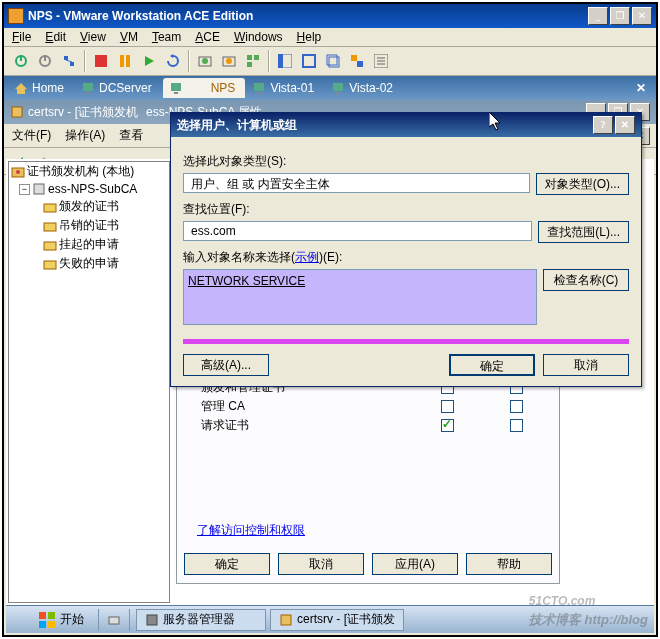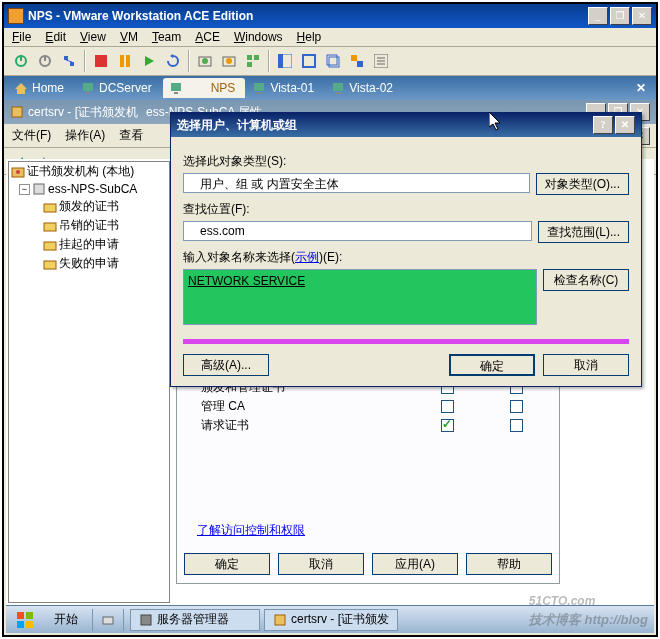--- a/index.html
+++ b/index.html
@@ -27,34 +27,34 @@
 .content { display:flex; position:absolute; left:2px; right:2px; top:155px; bottom:30px; background:#fff; }
 .tree { width:162px; border:1px solid #848484; background:#fff; margin:2px; overflow:hidden; }
 .tree-row { display:flex; align-items:center; padding:1px 2px; gap:2px; white-space:nowrap; }
 .tree-row .exp { width:11px; height:11px; border:1px solid #919191; font-size:9px; line-height:9px; text-align:center; background:#fff; }
 .tree-row .ticon3 { width:14px; height:14px; }
 .dialog { position:absolute; left:166px; top:108px; width:472px; background:#ece9d8; border:1px solid #0a246a; box-shadow:2px 2px 3px rgba(0,0,0,.3); z-index:10; }
 .dlg-title { background:linear-gradient(#0a246a,#3a6ea5); color:#fff; padding:3px 6px; font-weight:bold; display:flex; align-items:center; }
 .dlg-body { padding:10px 12px; }
 .fld-label { margin:6px 0 3px; }
 .fld-row { display:flex; gap:6px; align-items:flex-start; }
-.fld-input { flex:1; border:1px solid #7f9db9; background:#fff; padding:2px 16px; height:20px; }
-.fld-area { flex:1; border:1px solid #7f9db9; background:#22c55e; padding:4px; height:56px; }
+.fld-input { flex:1; border:1px solid #7f9db9; background:#fff; padding:2px 7px; height:20px; }
+.fld-area { flex:1; border:1px solid #7f9db9; background:#c4b5fd; padding:4px; height:56px; }
 .btn { min-width:86px; height:22px; background:#ece9d8; border:1px solid #003c74; padding:2px 8px; text-align:center; }
 .dlg-btns { display:flex; gap:8px; justify-content:flex-end; margin-top:14px; border-top:5px solid #d946ef; padding-top:10px; }
 .dlg-btns .left { margin-right:auto; }
 .link { color:#0000ee; text-decoration:underline; }
 .back-panel { position:absolute; left:172px; top:350px; width:384px; height:230px; background:#fcfcfe; border:1px solid #919b9c; z-index:5; }
 .perm-row { display:flex; align-items:center; padding:1px 8px 1px 24px; }
 .perm-row .lbl { flex:1; }
 .chk { width:13px; height:13px; border:1px solid #1c5180; background:#fff; margin:0 28px; position:relative; }
 .chk.checked::after { content:"✓"; position:absolute; left:0; top:-3px; font-size:12px; font-weight:bold; color:#21a121; }
 .back-btns { position:absolute; bottom:8px; left:0; right:0; display:flex; gap:8px; justify-content:center; }
 .taskbar { position:absolute; left:2px; right:2px; bottom:2px; height:28px; background:linear-gradient(#d7e4f2,#99b4d1); display:flex; align-items:center; border-top:1px solid #5a7ba0; }
-.start { display:flex; align-items:center; gap:20px; padding:0 10px; height:100%; }
+.start { display:flex; align-items:center; gap:4px; padding:0 10px; height:100%;margin-left:22px; }
 .tbitem { display:flex; align-items:center; gap:4px; padding:0 8px; height:22px; border:1px solid #7a96b0; background:#cdddf0; margin:0 2px; min-width:130px; }
 .watermark { position:absolute; right:8px; bottom:6px; font-size:24px; font-weight:bold; color:rgba(60,60,60,.35); font-style:italic; z-index:20; pointer-events:none; }
 .watermark small { font-size:13px; display:block; text-align:right; }
 .cursor { position:absolute; left:485px; top:108px; z-index:30; pointer-events:none; }
 </style>
 </head>
 <body>
 
 <div class="outer">
   <div class="titlebar">

